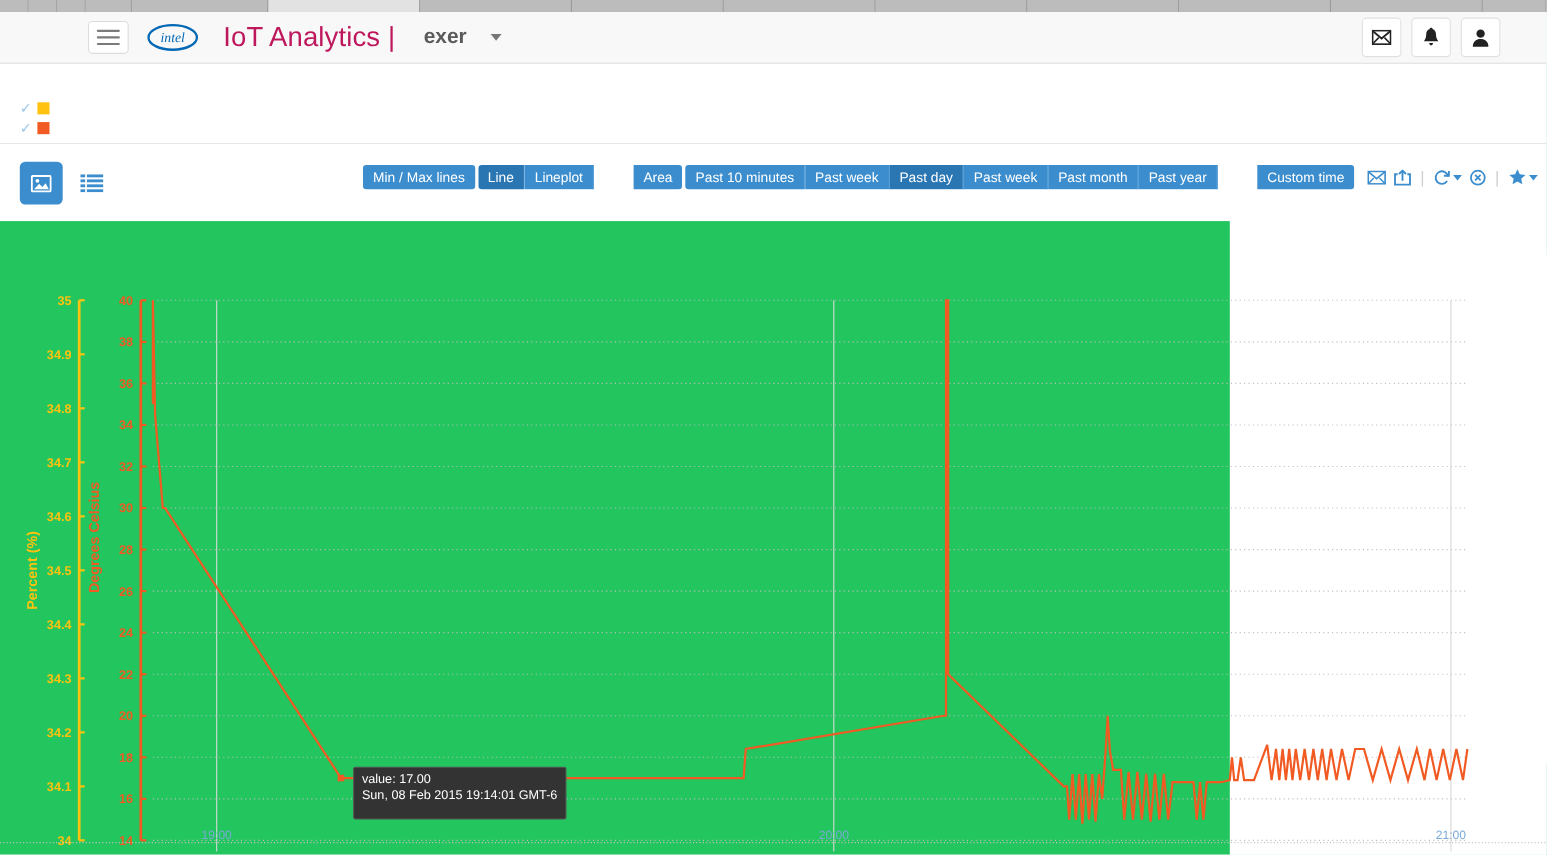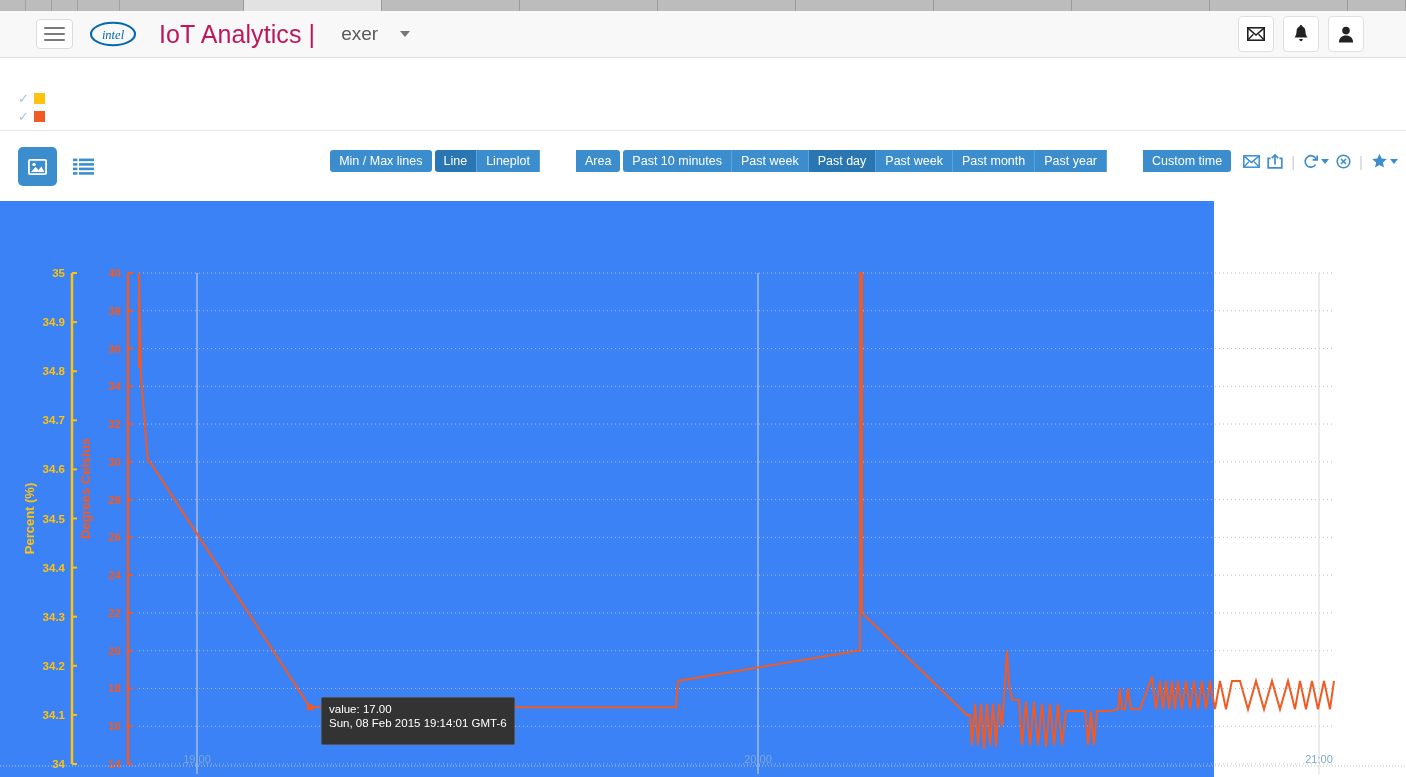--- a/index.html
+++ b/index.html
@@ -24,38 +24,38 @@
   }
   .tabstrip .tb.active { background: #e2e2e2; }
   .tabstrip .tb.small { border-right: 1px solid #a2a2a2; }
 
   
   .navbar {
     position: absolute; top: 11px; left: 0; width: 1406px; height: 47px;
     background: #f8f8f8; border-bottom: 1px solid #e2e2e2;
     display: flex; align-items: center;
   }
-  .nav-left { display: flex; align-items: center; padding-left: 36px; }
+  .nav-left { display: flex; align-items: center; padding-left: 36px; margin-left: 44px; }
   .hamburger {
     width: 37px; height: 30px; border: 1px solid #dcdcdc; border-radius: 4px;
     background: #fff; display: flex; flex-direction: column; justify-content: center;
     align-items: center; gap: 4px; cursor: pointer;
   }
   .hamburger span { display: block; width: 21px; height: 2px; background: #7b7b7b; border-radius: 1px; }
   .intel-logo {
     margin-left: 16px; width: 48px; height: 28px;
     display: flex; align-items: center; justify-content: center;
   }
   .intel-logo svg { display: block; }
   .brand-title {
     margin-left: 22px; font-size: 25px; color: #be185d; font-weight: 400;
     letter-spacing: .1px; white-space: nowrap;
   }
   .proj-name {
-    margin-left: 26px; font-size: 19px; color: #5a5a5a; font-weight: 400; white-space: nowrap;
+    margin-left: 26px; font-size: 19px; color: #5a5a5a; font-weight: 700; white-space: nowrap;
   }
   .proj-caret {
     margin-left: 22px; width: 0; height: 0;
     border-left: 5px solid transparent; border-right: 5px solid transparent;
     border-top: 6px solid #777; cursor: pointer;
   }
   .nav-right {
     margin-left: auto; display: flex; align-items: center; gap: 9px; padding-right: 42px;
   }
   .nav-icon-btn {
@@ -113,21 +113,21 @@
   .tb-icons { display: flex; align-items: center; gap: 7px; margin-left: 9px; color: #3c8dcd; }
   .tb-icons .ico { display: flex; align-items: center; cursor: pointer; }
   .tb-icons .sep { color: #cfcfcf; font-size: 15px; margin: 0 1px; }
   .caret-sm {
     width: 0; height: 0; margin-left: 2px;
     border-left: 4px solid transparent; border-right: 4px solid transparent;
     border-top: 5px solid #3c8dcd;
   }
 
   
-  .chart-wrap { position: absolute; top: 201px; left: 0; width: 1214px; height: 576px; background: #3b82f6; }
+  .chart-wrap { position: absolute; top: 201px; left: 0; width: 1118px; height: 576px; background: #22c55e; }
   .chart-svg { display: block; }
   .axis-title {
     font-size: 13px; font-weight: bold; font-family: "Liberation Sans", sans-serif;
   }
   .tick-lbl { font-size: 11.5px; font-weight: bold; font-family: "Liberation Sans", sans-serif; }
   .xtick-lbl { font-size: 11px; fill: #7aa9d6; font-family: "Liberation Sans", sans-serif; }
 
   
   .tooltip {
     position: absolute; left: 321px; top: 697px; width: 194px; height: 48px;

